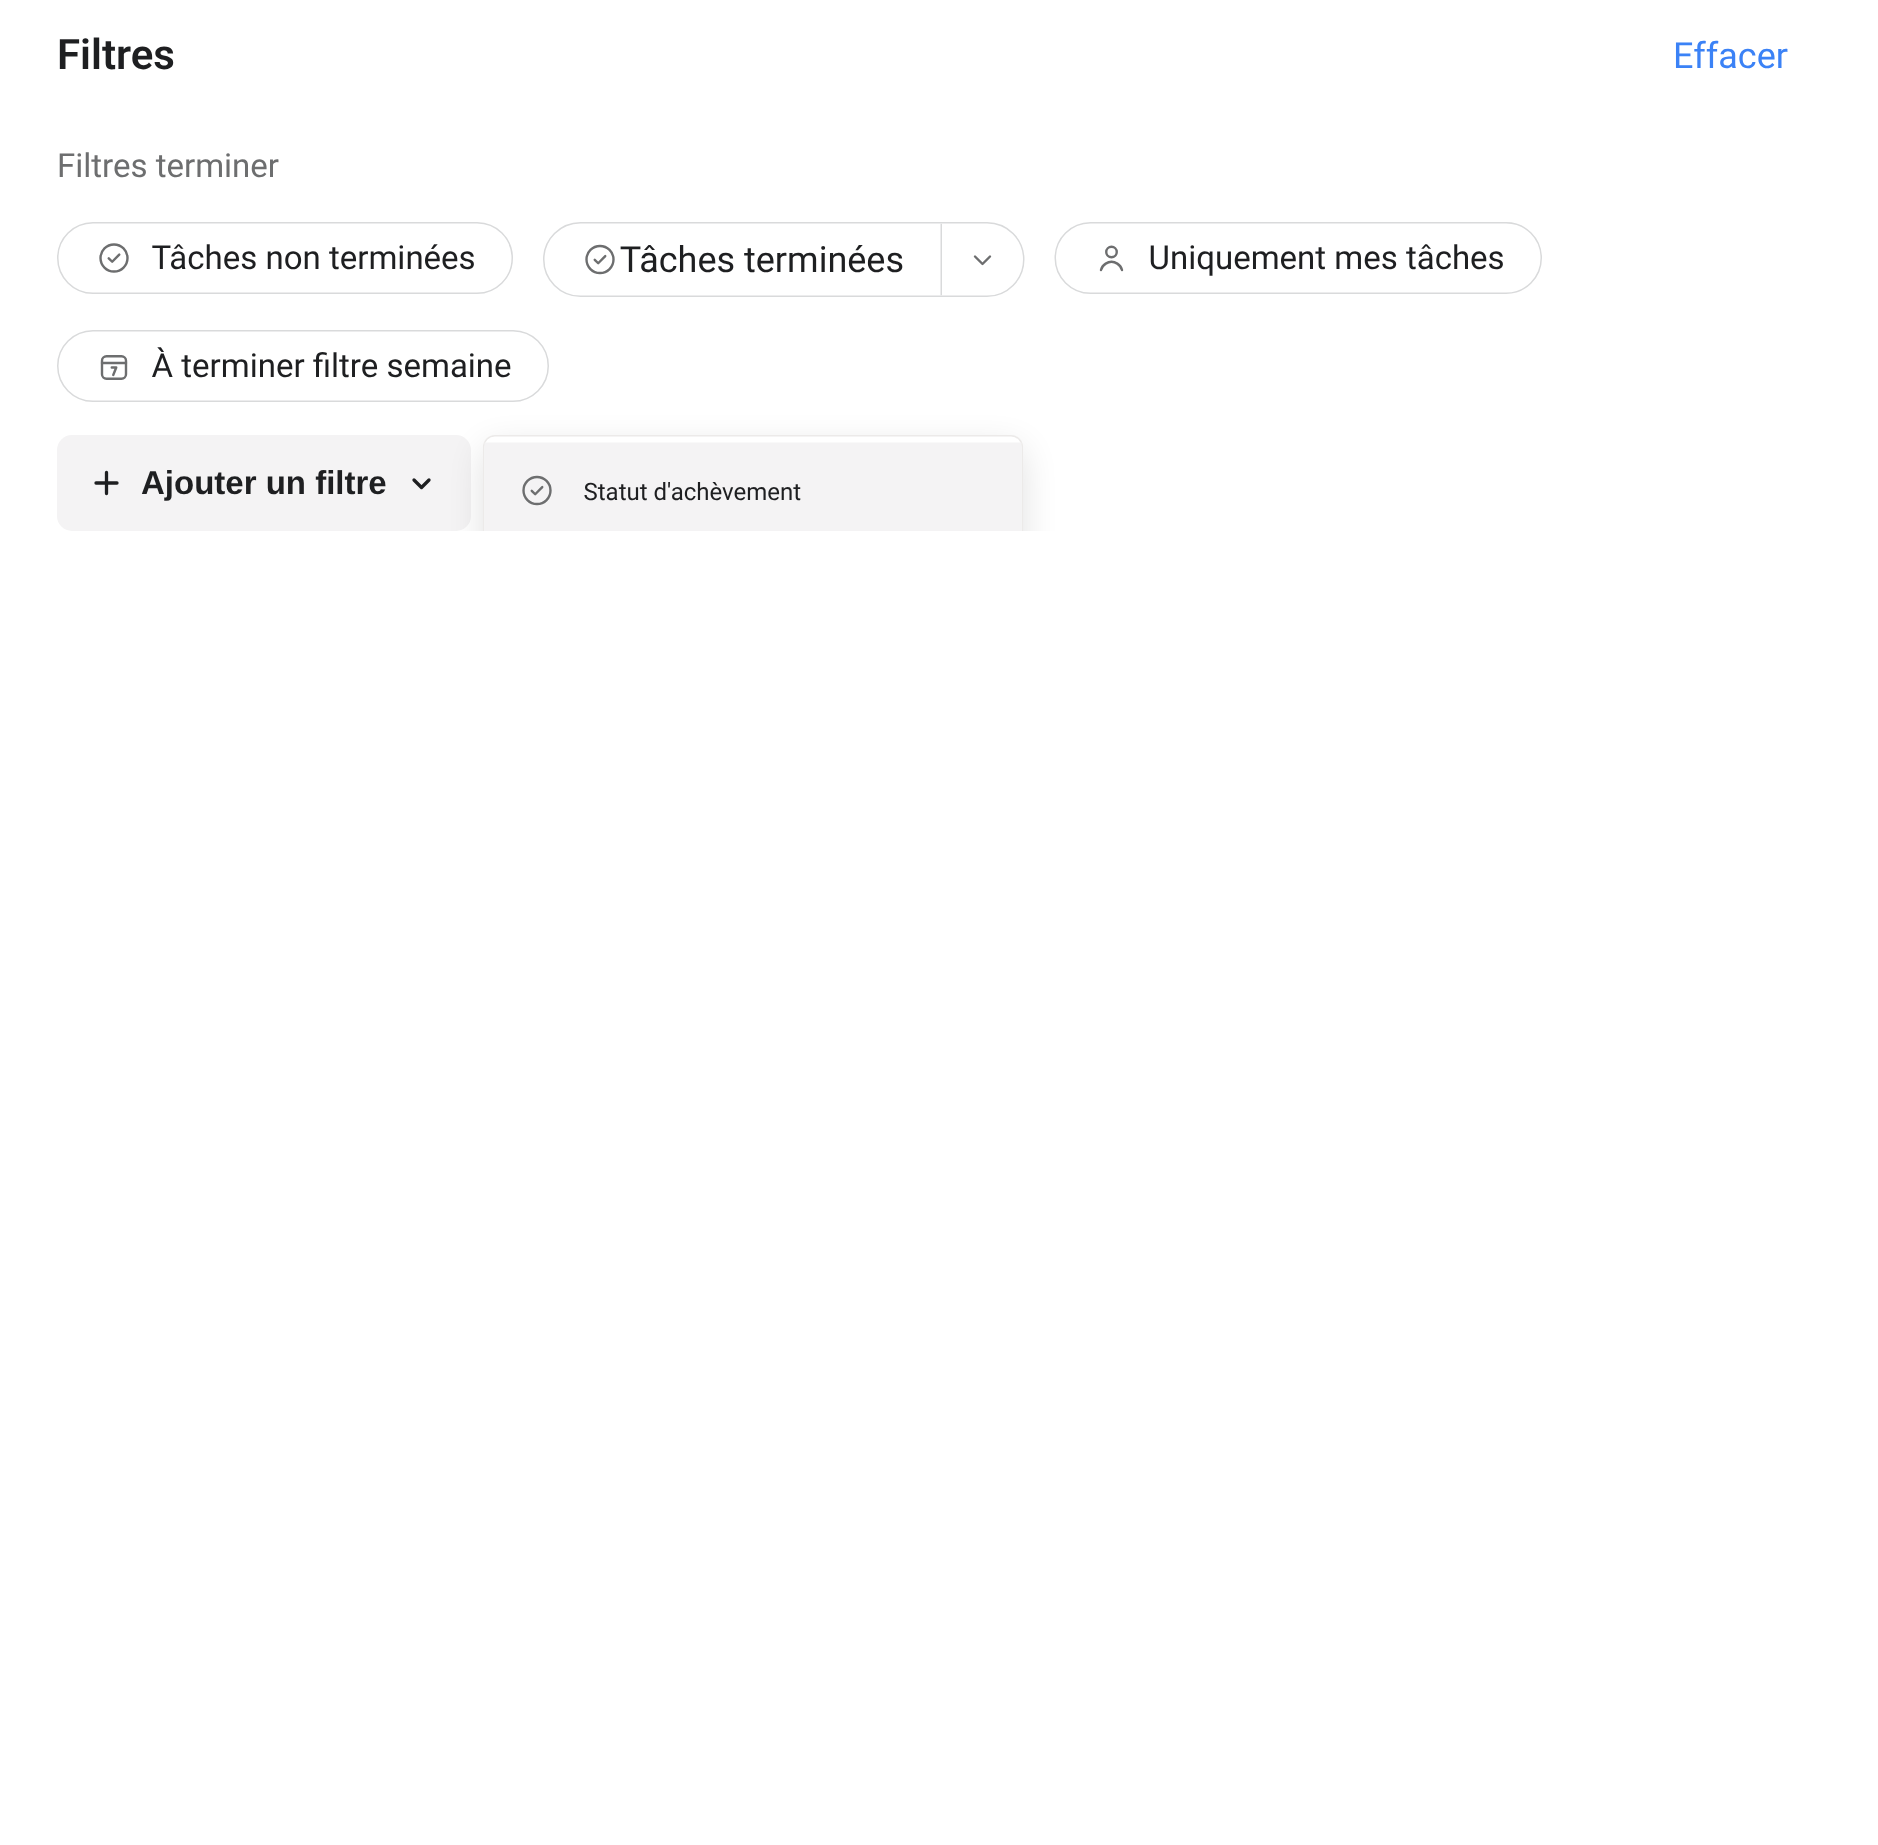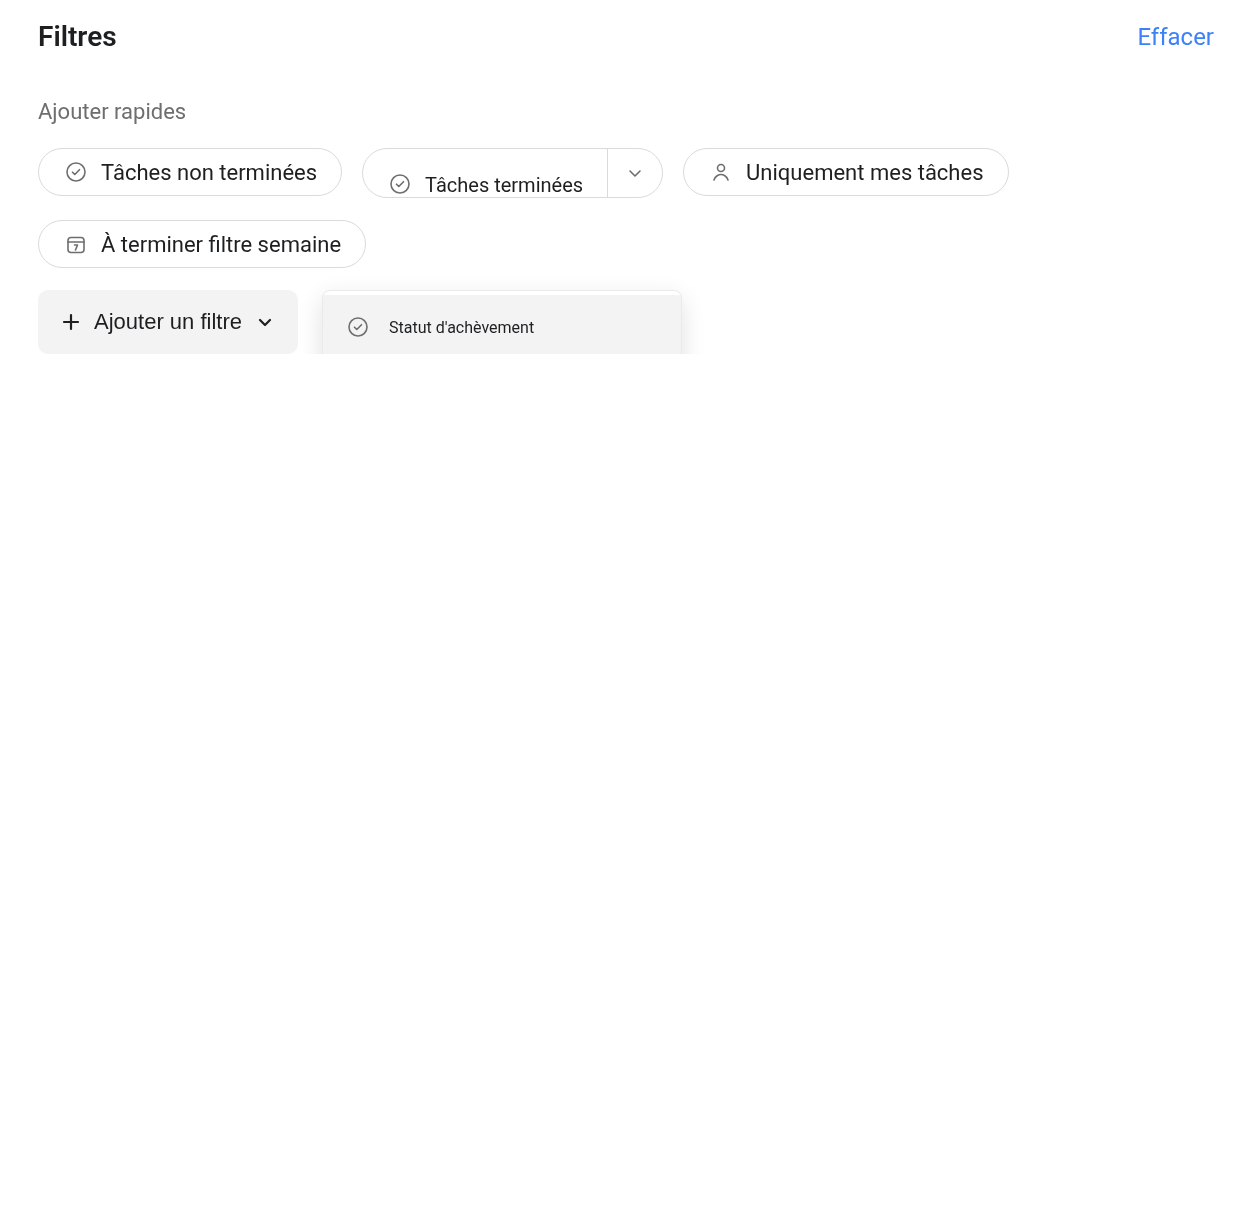--- a/index.html
+++ b/index.html
@@ -8,21 +8,21 @@
       padding: 0;
     }
     body {
       font-family: -apple-system, BlinkMacSystemFont, "Segoe UI", Roboto, Helvetica, Arial, sans-serif;
       background: #fff;
       color: #1e1f21;
       font-size: 22px;
       width: 1252px;
     }
     .panel {
-      padding: 20px 38px 0 38px;
+      padding: 20px 60px 0 38px;
     }
     .header-row {
       display: flex;
       justify-content: space-between;
       align-items: center;
       margin-bottom: 46px;
     }
     .title {
       font-size: 28px;
       font-weight: 600;
@@ -61,44 +61,43 @@
       display: inline-flex;
       align-items: stretch;
       border: 1px solid #d9dadb;
       border-radius: 26px;
       background: #fff;
       height: 50px;
       overflow: hidden;
     }
     .chip-part {
       display: inline-flex;
-      align-items: flex-end;
-      gap: 12px;
+      align-items: center;
       padding: 0 24px;
       cursor: pointer;
-      font-size: 20px;
+      font-size: 24px;
     }
     .chip-caret {
       display: inline-flex;
       align-items: center;
       justify-content: center;
       padding: 0 14px;
       border-left: 1px solid #d9dadb;
       cursor: pointer;
     }
     .add-filter-row {
       position: relative;
       margin-top: 8px;
     }
     .add-filter-btn {
       display: inline-flex;
       align-items: center;
       gap: 10px;
       font-size: 22px;
-      font-weight: 400;
+      font-weight: 700;
       color: #1e1f21;
       background: #f4f3f4;
       border: none;
       border-radius: 10px;
       padding: 0 20px;
       height: 64px;
       cursor: pointer;
     }
     .dropdown {
       position: absolute;
@@ -243,21 +242,21 @@
       </div>
   </div>
 
   <div class="panel" style="position:relative;z-index:1;">
 
     <div class="header-row">
       <div class="title">Filtres</div>
       <div class="clear-link">Effacer</div>
     </div>
 
-    <div class="section-label">Ajouter rapides</div>
+    <div class="section-label">Filtres terminer</div>
 
     <div class="chips-row">
       <div class="chip">
         <span class="icn">
             <svg viewBox="0 0 24 24">
               <use href="#ic-check-circle"></use>
             </svg>
           </span>
         <span>Tâches non terminées</span>
       </div>

